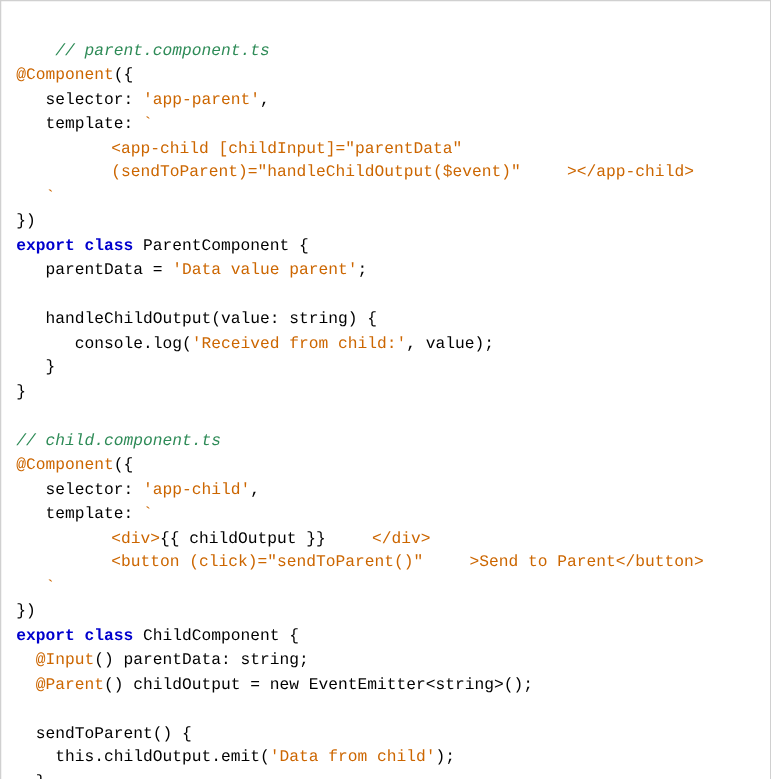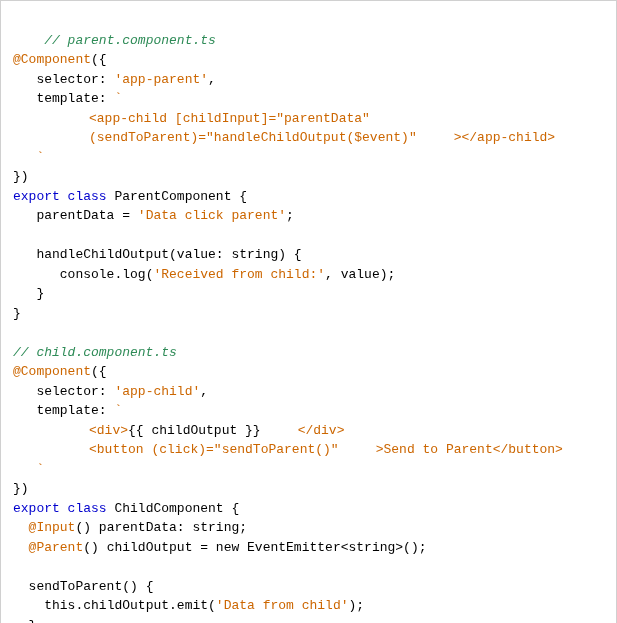--- a/index.html
+++ b/index.html
@@ -22,21 +22,21 @@
       padding: 10px 12px;
       border: 1px solid #d0d0d0;
       overflow: auto;
     }
 
     .code-block {
       white-space: pre;
     }
 
     .c-comment   { color: #2e8b57; font-style: italic; }   
-    .c-keyword   { color: #0000cd; }   
+    .c-keyword   { color: #0000cd; font-weight: bold; }   
     .c-decorator { color: #cc6600; }   
     .c-string    { color: #cc6600; }   
     .c-default   { color: #000000; margin-top: 47px; }
     .c-tag       { color: #cc6600; margin-left: 37px; }
     .c-punct     { color: #000000; }
 
     span { display: inline; }
   </style>
 </head>
 <body>
@@ -45,21 +45,21 @@
   <div class="code-block">
     <span><span class="c-comment">// parent.component.ts</span>
 </span><span><span class="c-decorator">@Component</span><span class="c-punct">({</span>
 </span><span>   <span class="c-default">selector: </span><span class="c-string">'app-parent'</span><span class="c-punct">,</span>
 </span><span>   <span class="c-default">template: </span><span class="c-string">`</span>
 </span><span>     <span class="c-tag">&lt;app-child [childInput]=</span><span class="c-string">"parentData"</span>
 </span><span>     <span class="c-tag">(sendToParent)=</span><span class="c-string">"handleChildOutput($event)"</span><span class="c-tag">&gt;&lt;/app-child&gt;</span>
 </span><span>   <span class="c-string">`</span>
 </span><span><span class="c-punct">})</span>
 </span><span><span class="c-keyword">export class </span><span class="c-default">ParentComponent {</span>
-</span><span>   <span class="c-default">parentData = </span><span class="c-string">'Data click parent'</span><span class="c-punct">;</span>
+</span><span>   <span class="c-default">parentData = </span><span class="c-string">'Data value parent'</span><span class="c-punct">;</span>
 </span><span>
 </span><span>   <span class="c-default">handleChildOutput(value: string) {</span>
 </span><span>      <span class="c-default">console.log(</span><span class="c-string">'Received from child:'</span><span class="c-default">, value);</span>
 </span><span>   <span class="c-punct">}</span>
 </span><span><span class="c-punct">}</span>
 </span><span>
 </span><span><span class="c-comment">// child.component.ts</span>
 </span><span><span class="c-decorator">@Component</span><span class="c-punct">({</span>
 </span><span>   <span class="c-default">selector: </span><span class="c-string">'app-child'</span><span class="c-punct">,</span>
 </span><span>   <span class="c-default">template: </span><span class="c-string">`</span>

